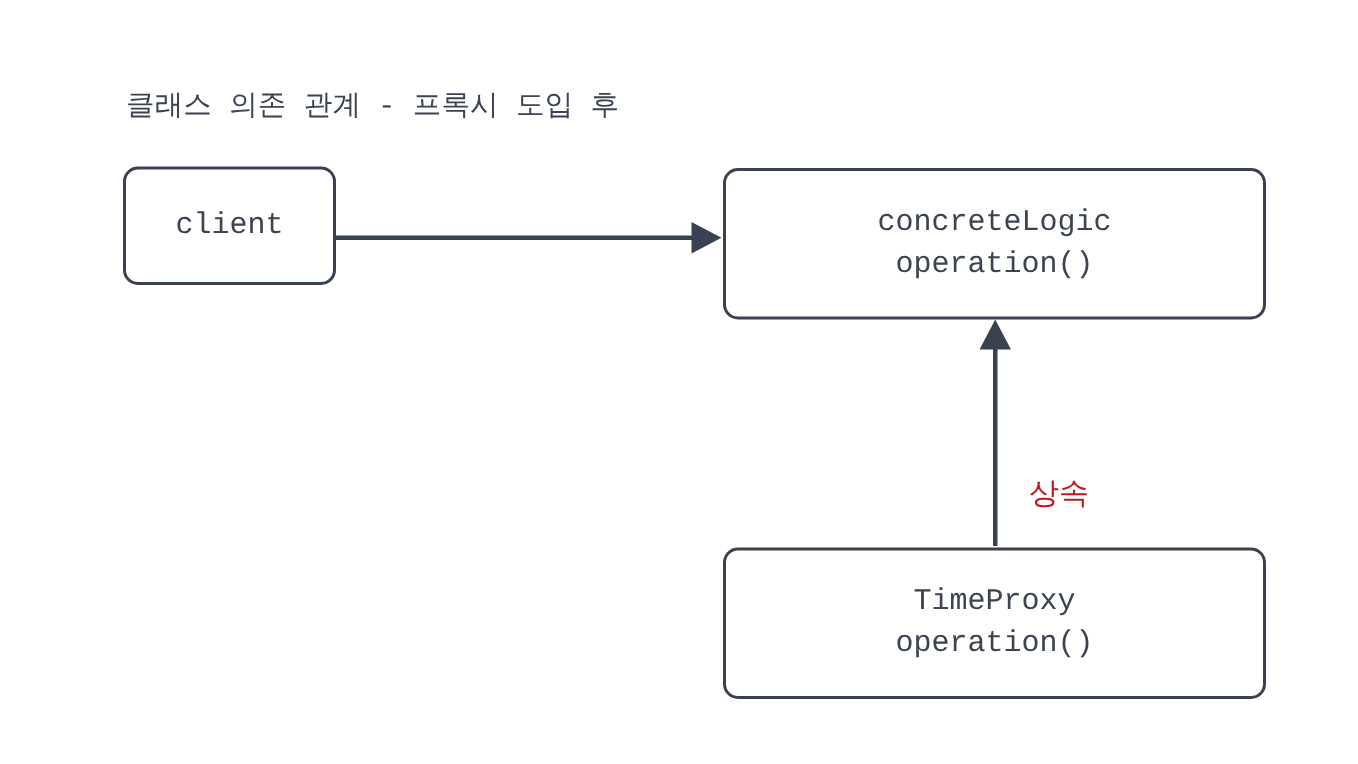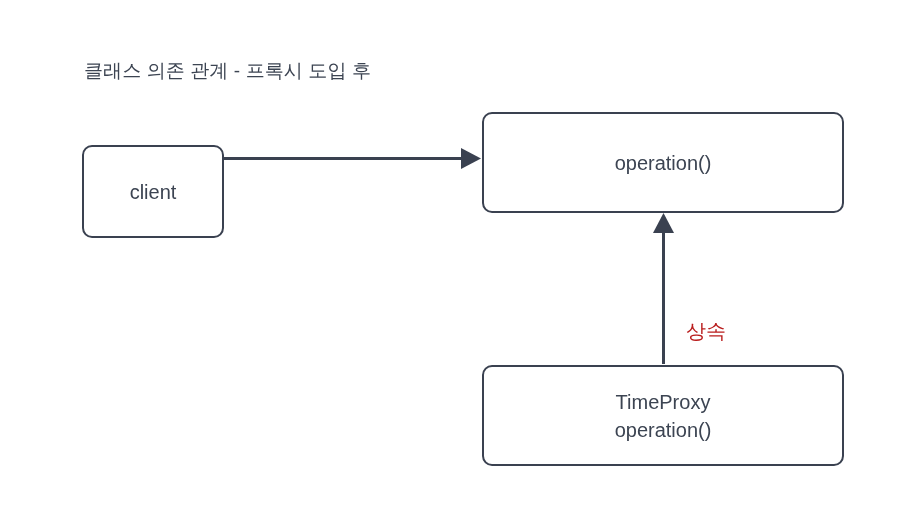--- a/index.html
+++ b/index.html
@@ -9,20 +9,21 @@
   }
   body {
     font-family: "Liberation Sans", "DejaVu Sans", sans-serif;
   }
   #canvas {
     position: relative;
     width: 905px;
     height: 509px;
     background: #ffffff;
     overflow: hidden;
+    font-family: Liberation Mono, monospace;
   }
   #diagram-svg {
     position: absolute;
     top: 0;
     left: 0;
     width: 905px;
     height: 509px;
   }
   .diagram-title {
     position: absolute;
@@ -49,22 +50,21 @@
     font-size: 20px;
     line-height: 28px;
     color: #3c4452;
     text-align: center;
     white-space: nowrap;
   }
   #node-client {
     left: 82px;
     top: 111px;
     width: 142px;
-    height: 93px;
-    margin-top: 34px;
+    height: 79px;
   }
   #node-concrete-logic {
     left: 482px;
     top: 112px;
     width: 362px;
     height: 101px;
   }
   #node-time-proxy {
     left: 482px;
     top: 365px;
@@ -100,20 +100,21 @@
     </g>
   </svg>
 
   <div class="diagram-title">클래스 의존 관계 - 프록시 도입 후</div>
 
   <div class="node-box" id="node-client">
     <div class="node-label">client</div>
   </div>
 
   <div class="node-box" id="node-concrete-logic">
+    <div class="node-label">concreteLogic</div>
     <div class="node-label">operation()</div>
   </div>
 
   <div class="node-box" id="node-time-proxy">
     <div class="node-label">TimeProxy</div>
     <div class="node-label">operation()</div>
   </div>
 
   <div class="edge-label" id="edge-label-inheritance">상속</div>
 

